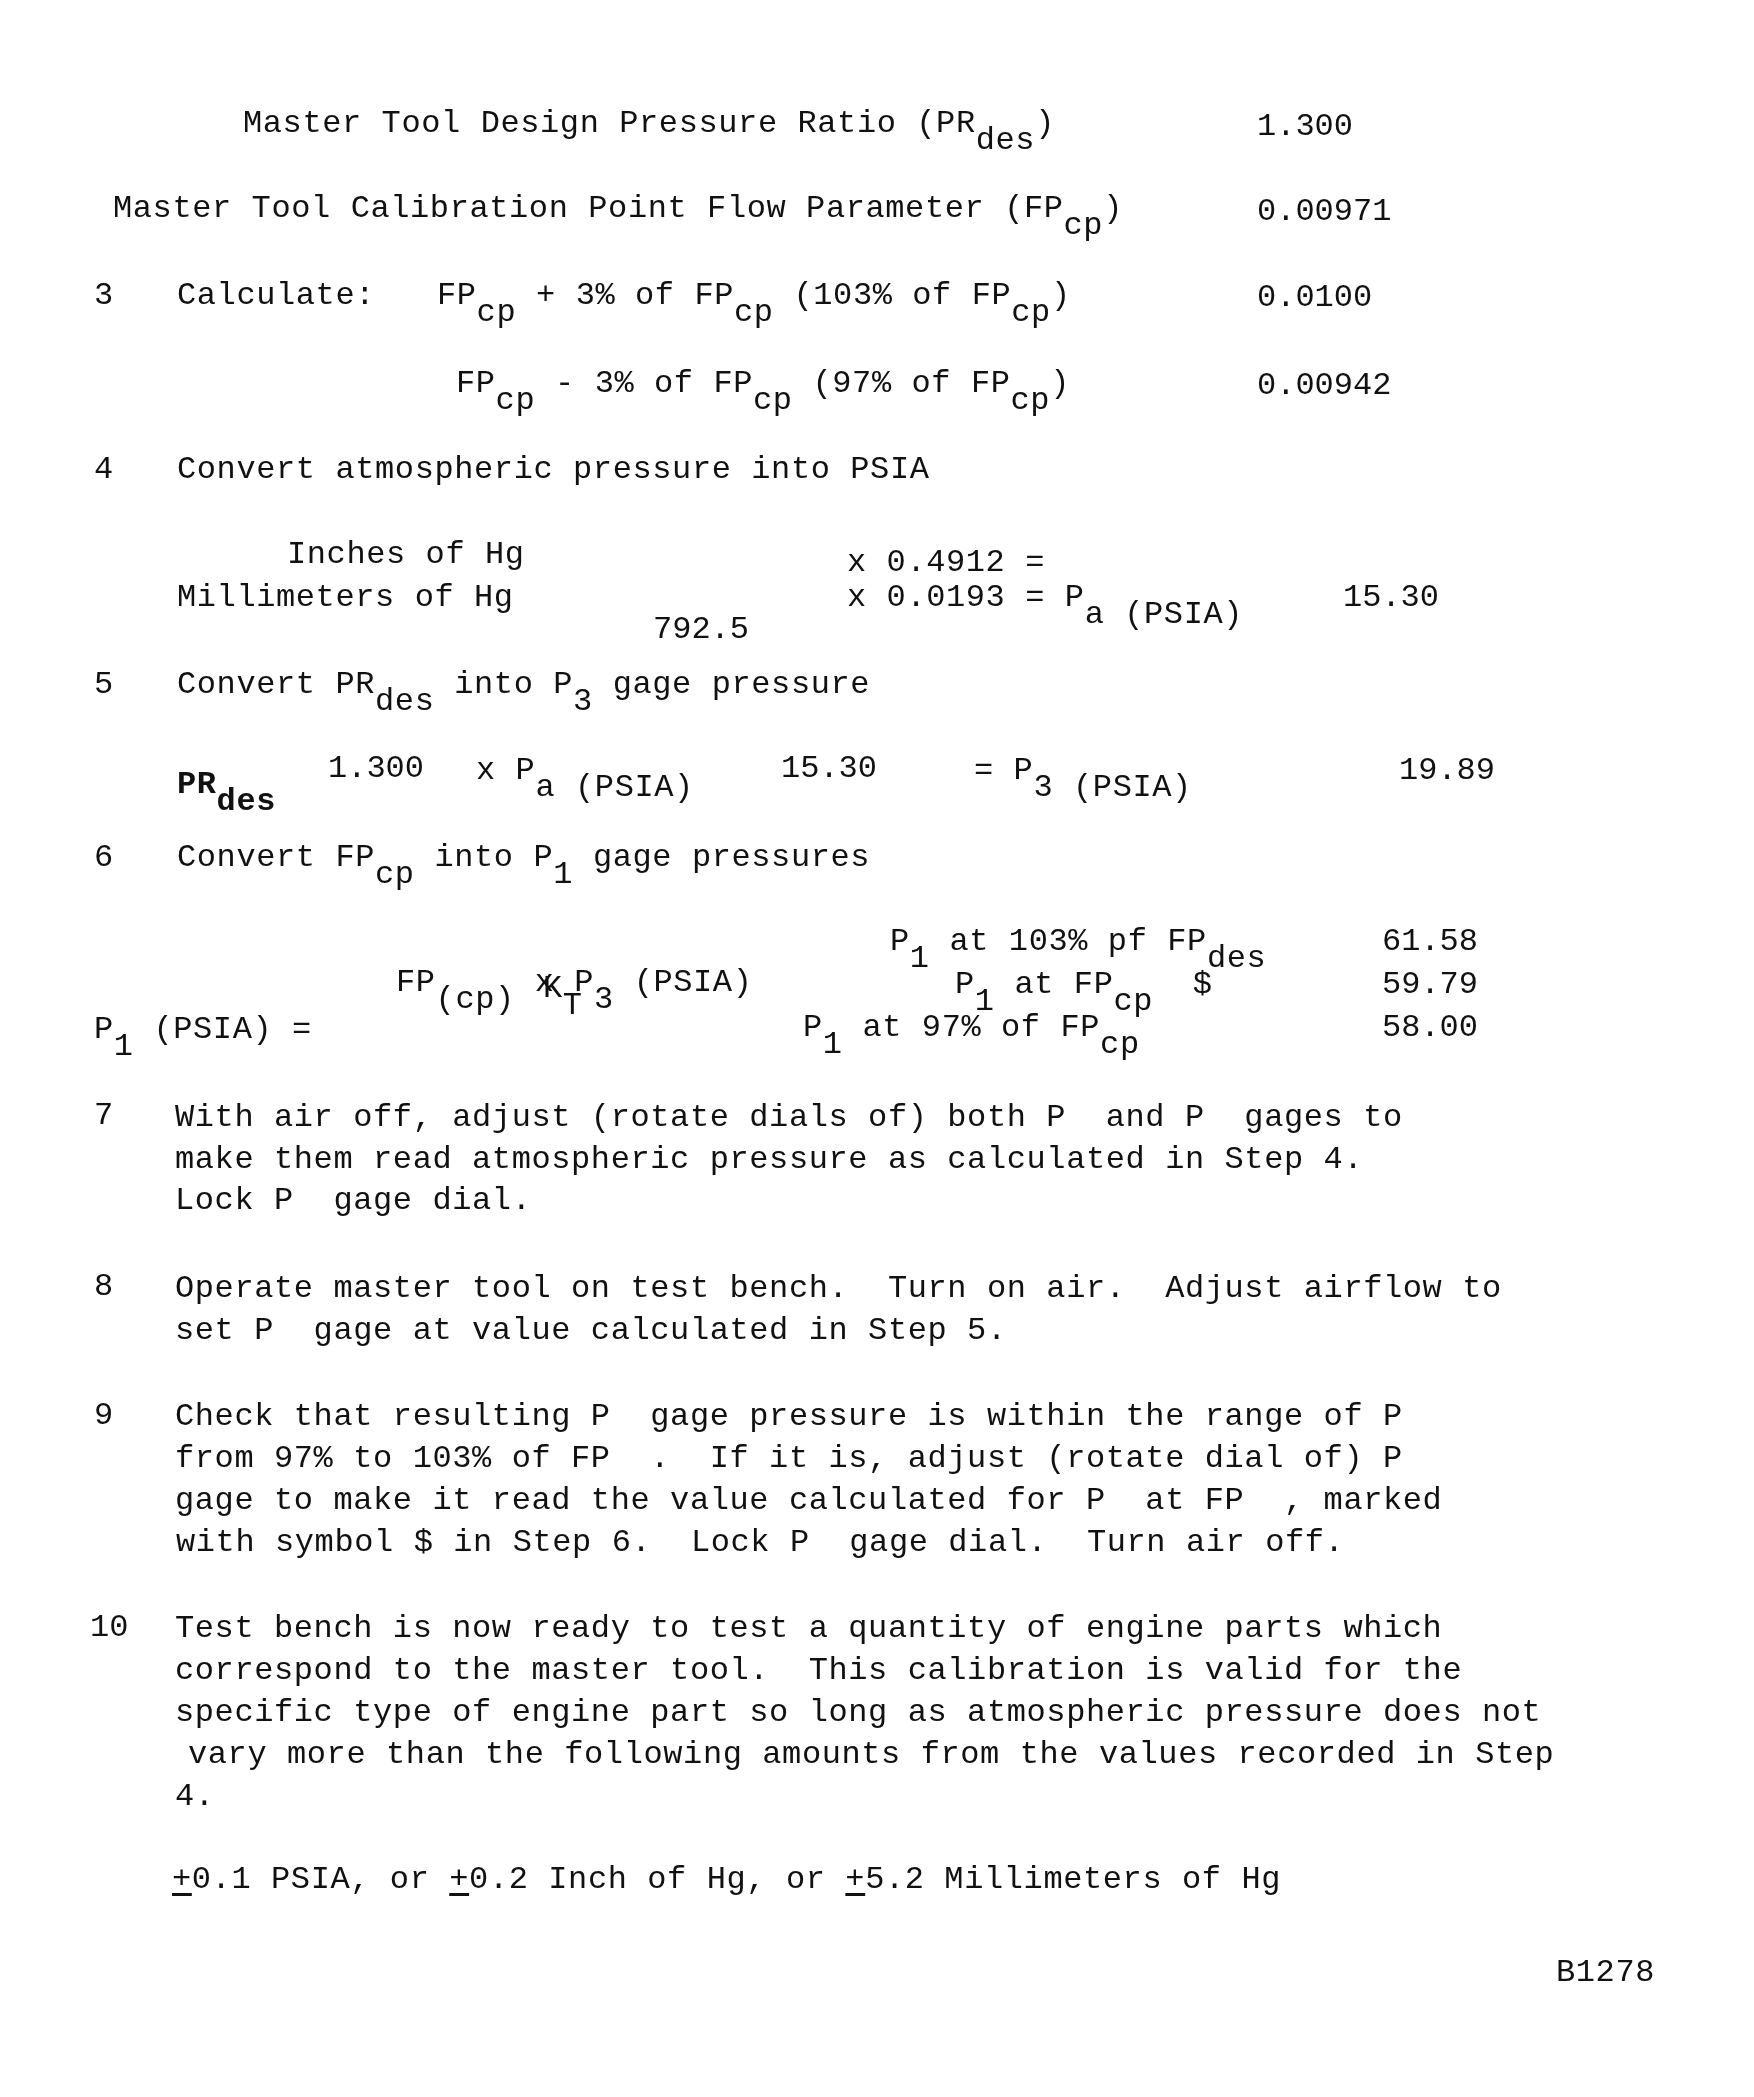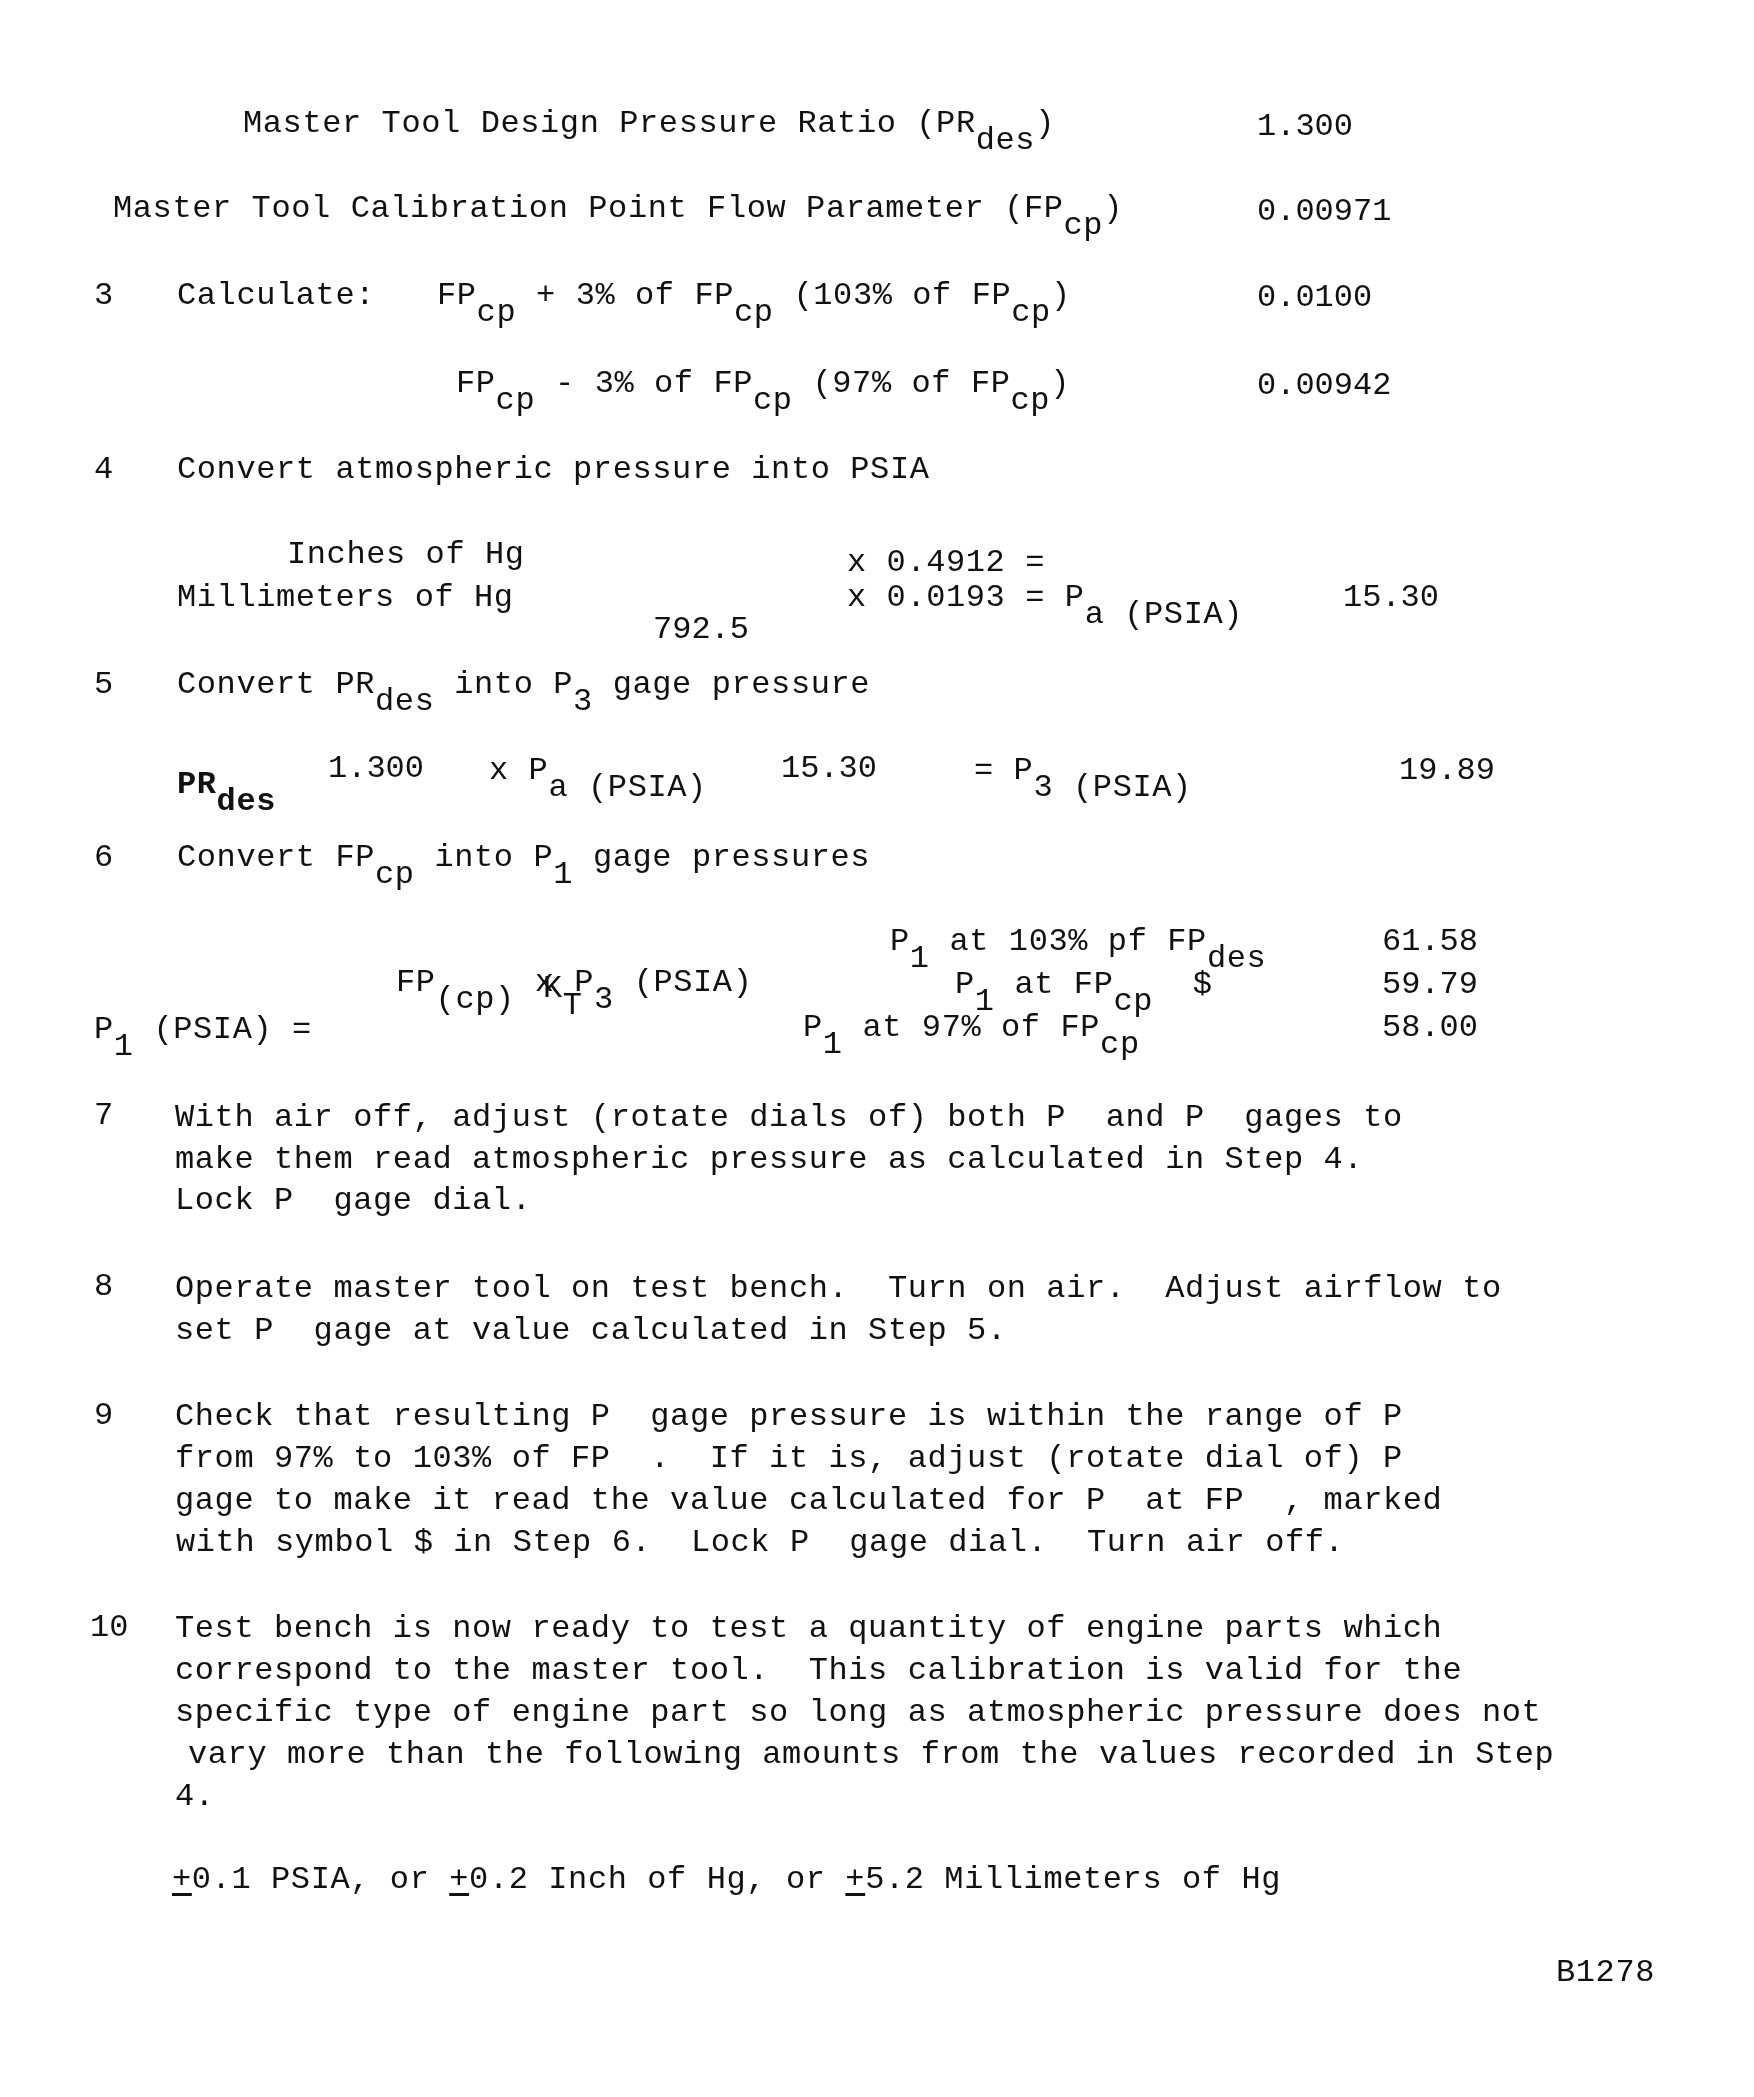--- a/index.html
+++ b/index.html
@@ -62,21 +62,21 @@
 <div class="t" style="left:177px; top:582px;">Millimeters of Hg</div>
 <div class="num" style="left:653px; top:582px;margin-top:32px;">792.5</div>
 <div class="t" style="left:847px; top:582px;"><span>x 0.0193 = P</span><span class="sub">a (PSIA)</span></div>
 <div class="num" style="left:1343px; top:582px;">15.30</div>
 
 <div class="num" style="left:94px; top:669px;">5</div>
 <div class="t" style="left:177px; top:669px;"><span>Convert PR</span><span class="sub">des</span><span> into P</span><span class="sub">3</span><span> gage pressure</span></div>
 
 <div class="t" style="left:177px; top:769px;font-weight:bold;"><span>PR</span><span class="sub">des</span></div>
 <div class="num" style="left:328px; top:753px;">1.300</div>
-<div class="t" style="left:476px; top:755px;margin-left:13px;"><span>x P</span><span class="sub">a (PSIA)</span></div>
+<div class="t" style="left:476px; top:755px;"><span>x P</span><span class="sub">a (PSIA)</span></div>
 <div class="num" style="left:781px; top:753px;">15.30</div>
 <div class="t" style="left:974px; top:755px;"><span>= P</span><span class="sub">3 (PSIA)</span></div>
 <div class="num" style="left:1363px; top:755px;margin-left:36px;">19.89</div>
 
 <div class="num" style="left:94px; top:842px;">6</div>
 <div class="t" style="left:177px; top:842px;"><span>Convert FP</span><span class="sub">cp</span><span> into P</span><span class="sub">1</span><span> gage pressures</span></div>
 
 <div class="t" style="left:94px; top:1014px;"><span>P</span><span class="sub">1</span><span> (PSIA) =</span></div>
 <div class="t" style="left:396px; top:967px;"><span>FP</span><span class="sub">(cp)</span><span> x P</span><span class="sub">3</span><span> (PSIA)</span></div>
 <div class="t" style="left:543px; top:973px;"><span>K</span><span class="sub">T</span></div>

